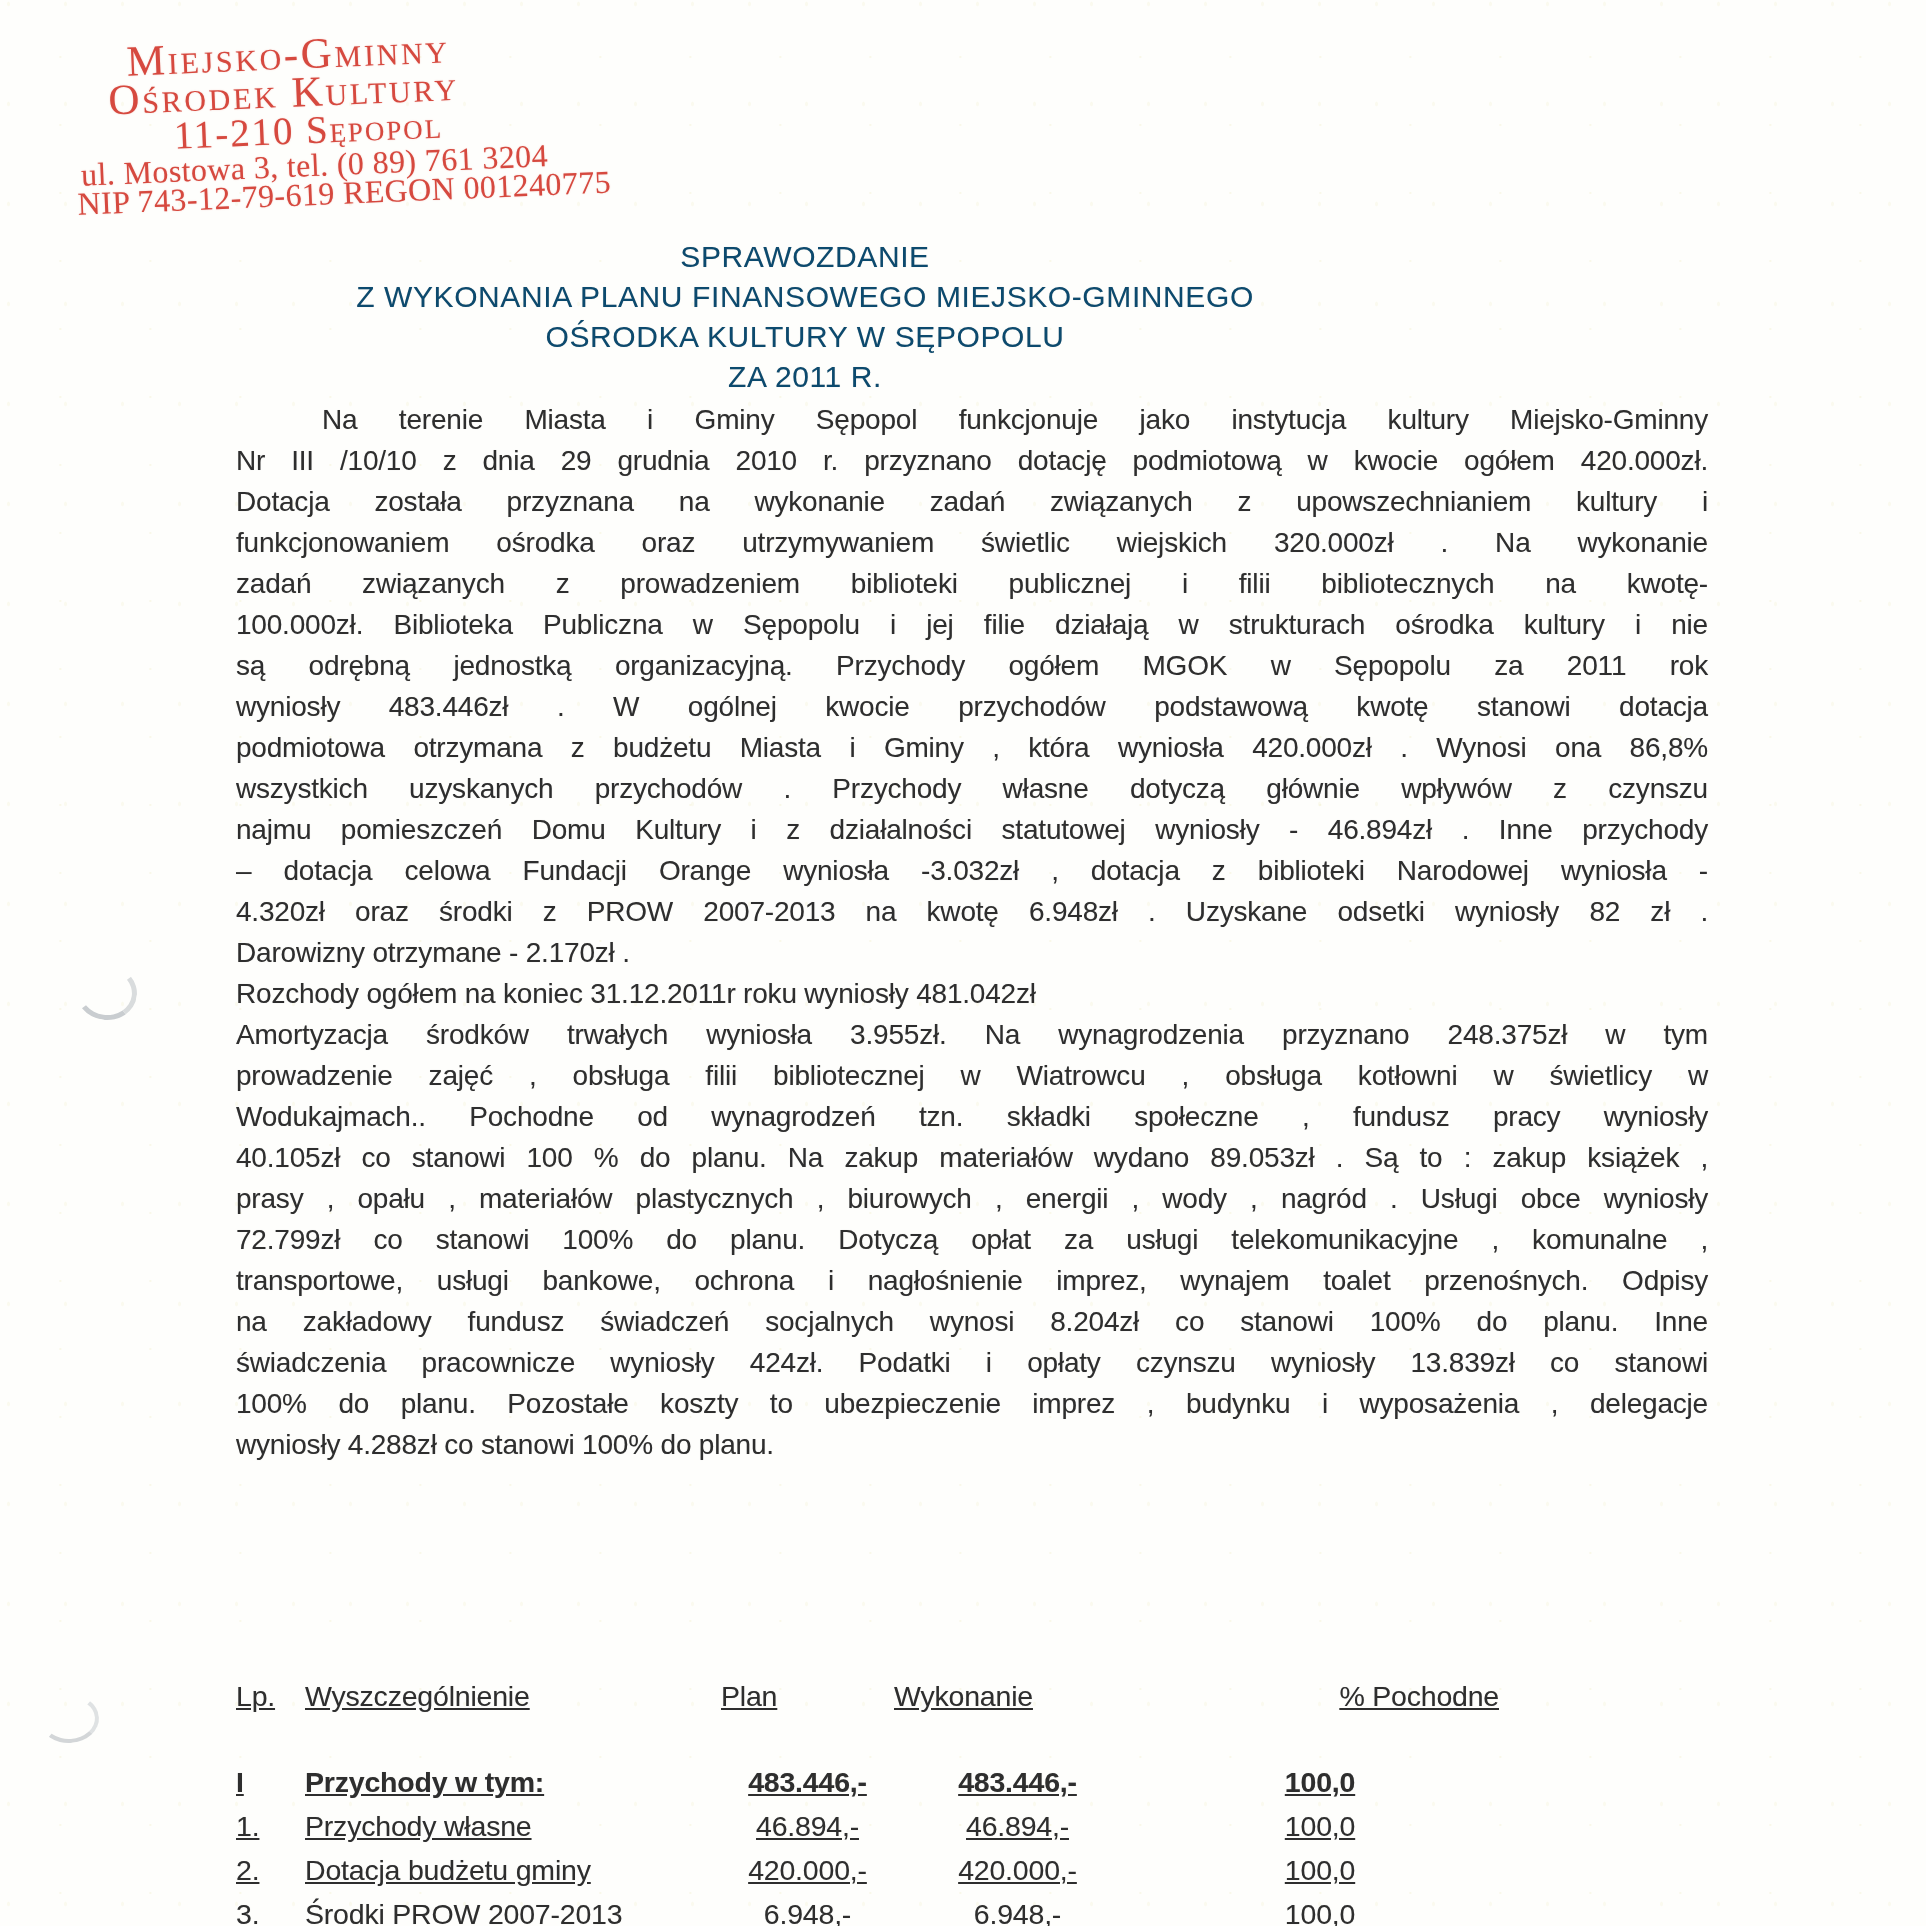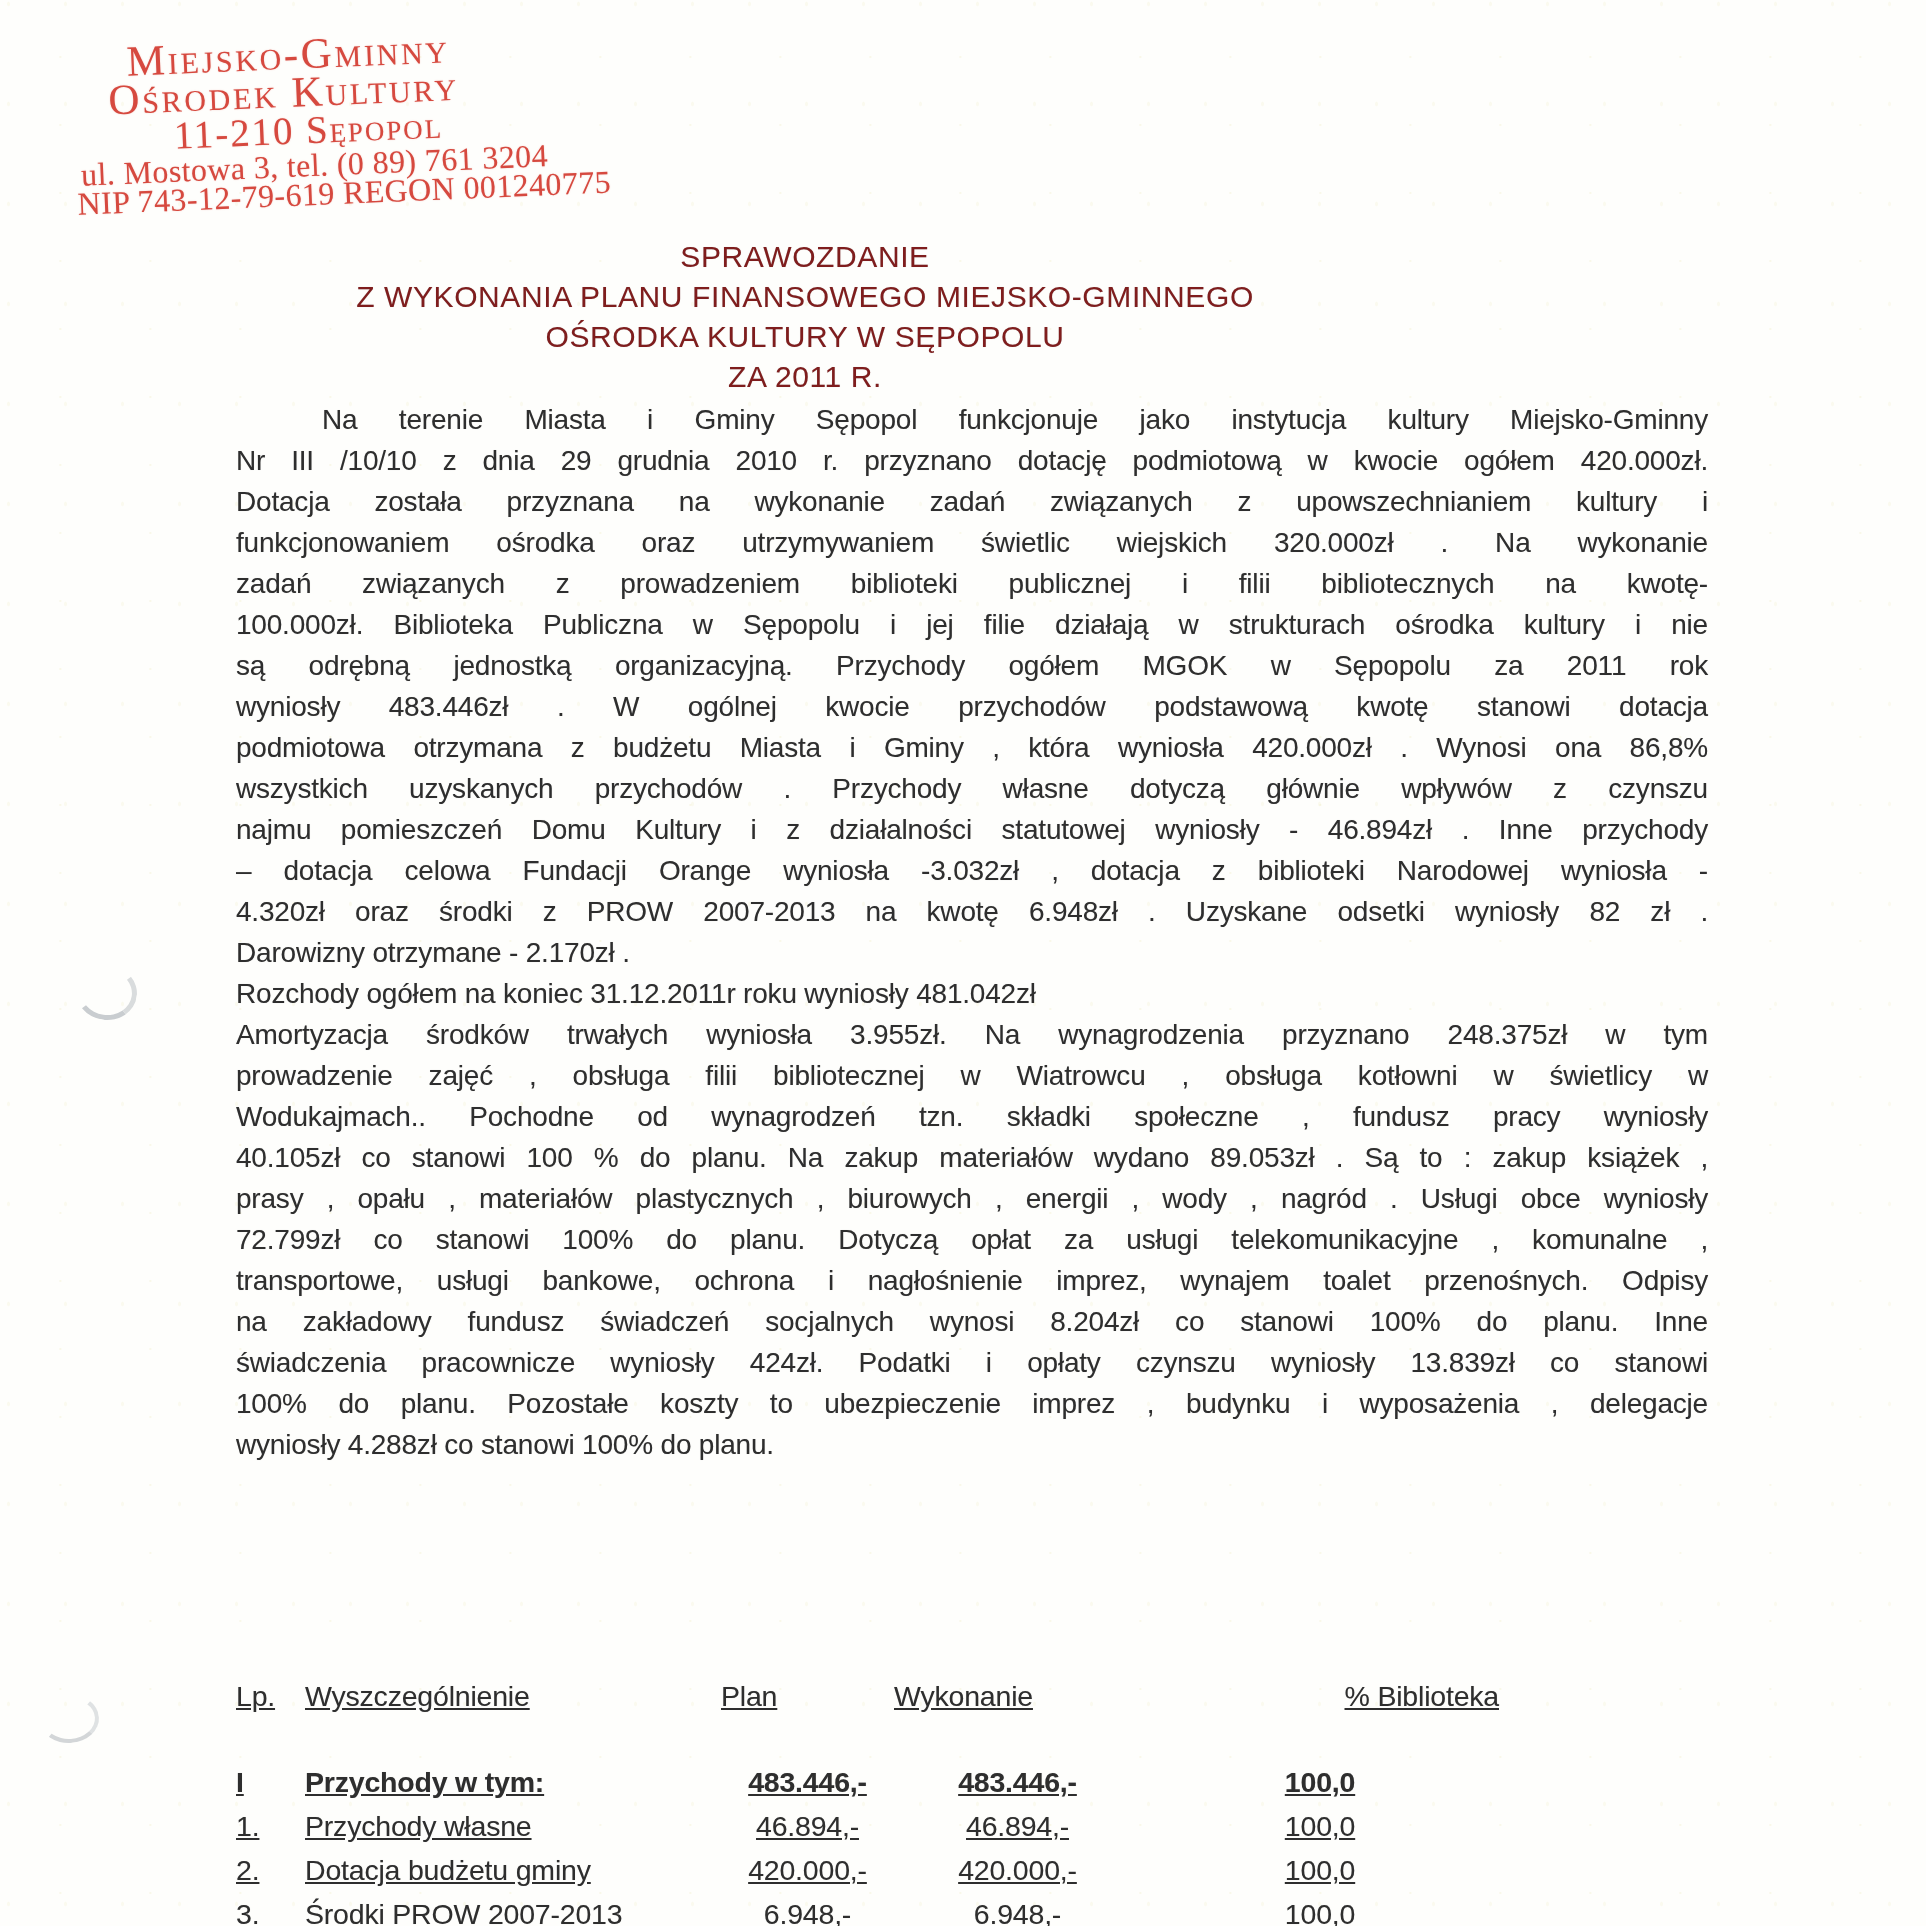--- a/index.html
+++ b/index.html
@@ -32,21 +32,21 @@
   .stamp-line:nth-child(1){ padding-left:55px; }
   .stamp-line:nth-child(2){ padding-left:35px; }
   .stamp-line:nth-child(3){ padding-left:99px; }
   .stamp-line:nth-child(4){ padding-left:4.6px; margin-top:3.1px; }
   .stamp-line:nth-child(5){ padding-left:0; }
 
   
   .title-block {
     position:absolute; top:237px; left:200px; width:1210px;
     text-align:center; font-size:30px; line-height:40px;
-    letter-spacing:0.6px; color:#7f1d1d;
+    letter-spacing:0.6px; color:#0c4a6e;
     text-shadow:0 0 0.8px rgba(0,0,0,0.22);
   }
 
   
   .body-text {
     position:absolute; top:399px; left:236px; width:1472px;
     font-size:28px; line-height:41px; letter-spacing:-0.2px;
     text-shadow:0 0 0.8px rgba(0,0,0,0.22);
   }
   .body-line { text-align:justify; text-align-last:justify; }
@@ -158,21 +158,21 @@
 
       <div class="body-line left">wyniosły 4.288zł co stanowi 100% do planu.</div>
     </div>
 
   <div class="fin-table">
     <div class="t-row t-header">
       <span class="c-lp">Lp.</span>
       <span class="c-name">Wyszczególnienie</span>
       <span class="c-plan">Plan</span>
       <span class="c-exec">Wykonanie</span>
-      <span class="c-pct">% Biblioteka</span>
+      <span class="c-pct">% Pochodne</span>
     </div>
     <div>
 
         <div class="t-row section gap-md">
           <span class="c-lp">I</span>
           <span class="c-name">Przychody  w tym:</span>
           <span class="c-plan">483.446,-</span>
           <span class="c-exec">483.446,-</span>
           <span class="c-pct">100,0</span>
         </div>

